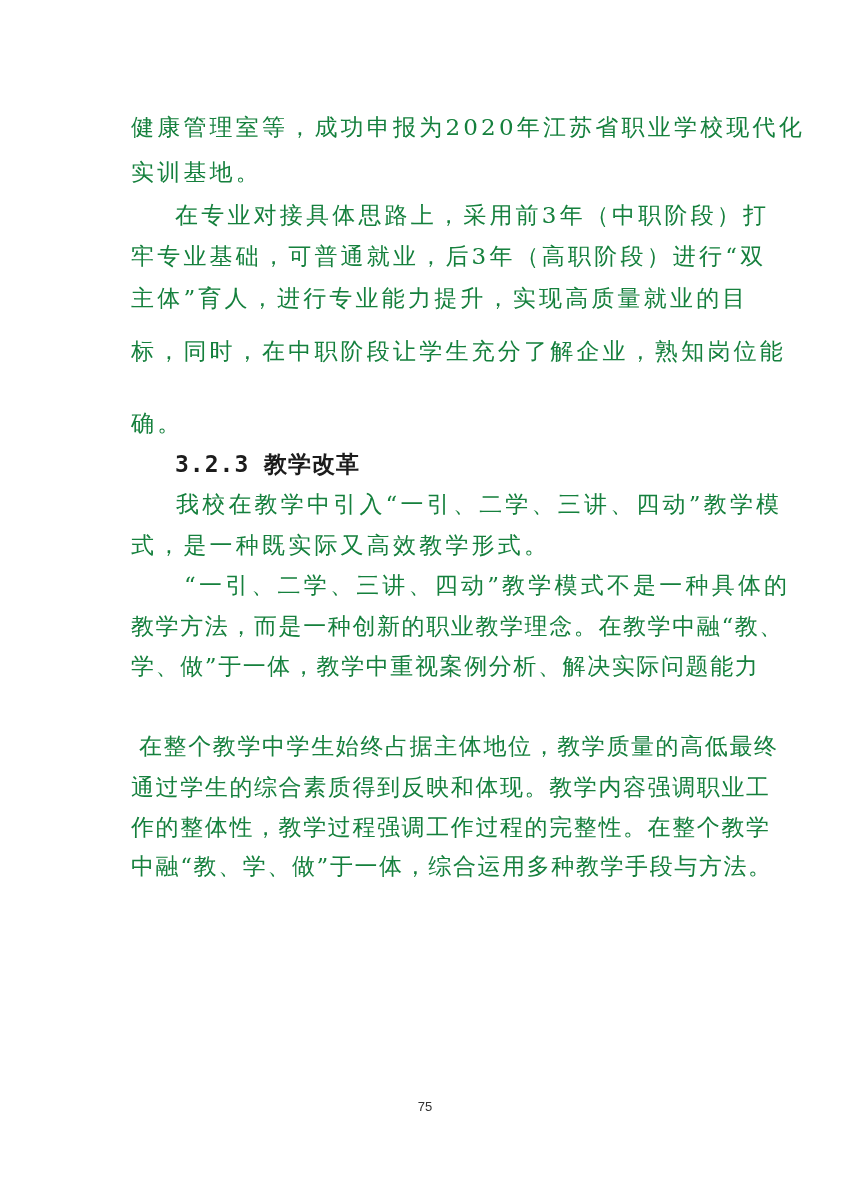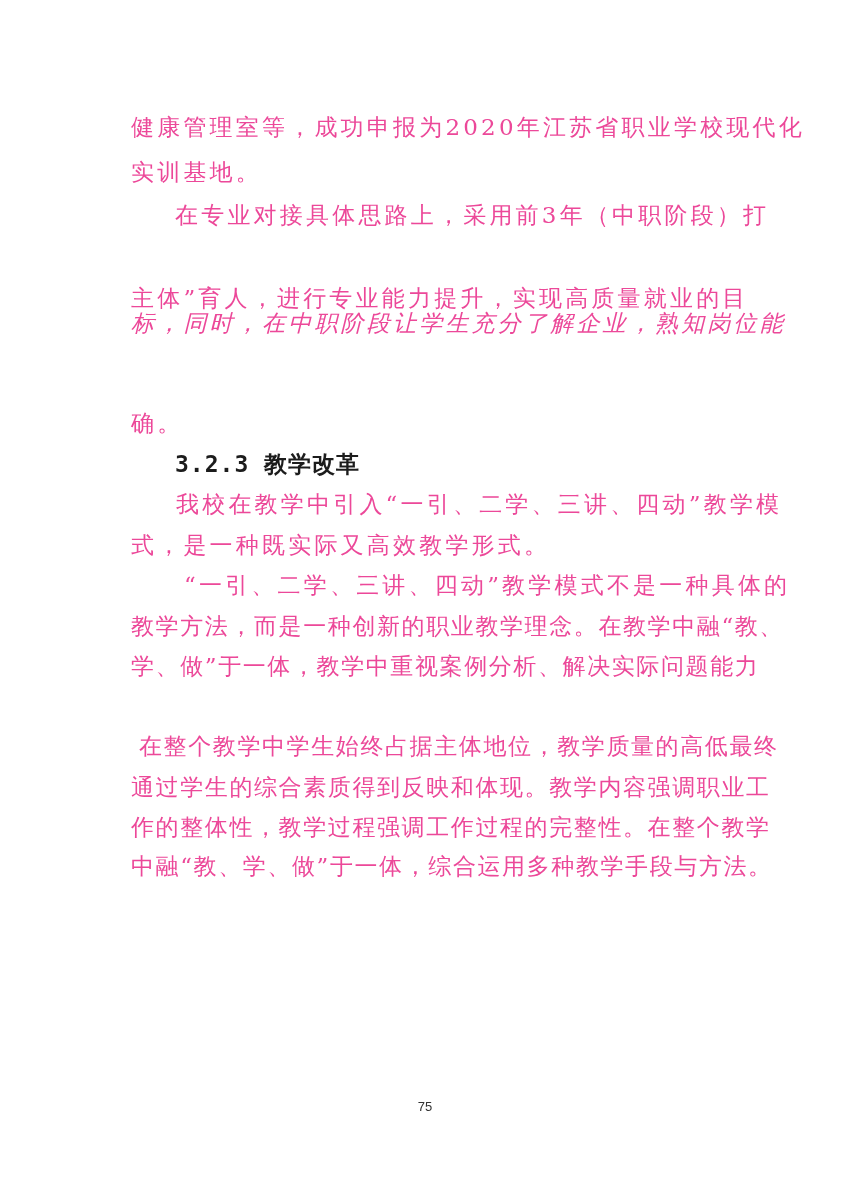--- a/index.html
+++ b/index.html
@@ -22,21 +22,21 @@
       height: 1202px;
       background: #fff;
     }
     .line {
       position: absolute;
       left: 131px;
       font-size: 23px;
       line-height: 30px;
       letter-spacing: 3.2px;
       white-space: nowrap;
-      color: #ec4899;
+      color: #15803d;
     }
     .line.tight { letter-spacing: 1.6px; }
     .heading {
       position: absolute;
       left: 175px;
       font-size: 23px;
       line-height: 30px;
       letter-spacing: 1px;
       white-space: nowrap;
       font-weight: bold;
@@ -56,22 +56,23 @@
   </style>
 </head>
 <body>
 
 <div class="page">
 
   <div class="line" style="top:112px;">健康管理室等，成功申报为2020年江苏省职业学校现代化</div>
   <div class="line" style="top:157px;">实训基地。</div>
 
   <div class="line" style="top:200px; left:175px;">在专业对接具体思路上，采用前3年（中职阶段）打</div>
+  <div class="line" style="top:241px;">牢专业基础，可普通就业，后3年（高职阶段）进行“双</div>
   <div class="line" style="top:283px;">主体”育人，进行专业能力提升，实现高质量就业的目</div>
-  <div class="line" style="top:308px;font-style:italic;">标，同时，在中职阶段让学生充分了解企业，熟知岗位能</div>
+  <div class="line" style="top:336px;">标，同时，在中职阶段让学生充分了解企业，熟知岗位能</div>
   <div class="line" style="top:408px;">确。</div>
 
   <div class="heading" style="top:449px;">3.2.3 教学改革</div>
 
   <div class="line" style="top:489px; left:176px;">我校在教学中引入“一引、二学、三讲、四动”教学模</div>
   <div class="line" style="top:530px;">式，是一种既实际又高效教学形式。</div>
 
   <div class="line" style="top:570px; left:184px;">“一引、二学、三讲、四动”教学模式不是一种具体的</div>
   <div class="line tight" style="top:611px;">教学方法，而是一种创新的职业教学理念。在教学中融“教、</div>
   <div class="line tight" style="top:651px;">学、做”于一体，教学中重视案例分析、解决实际问题能力</div>

